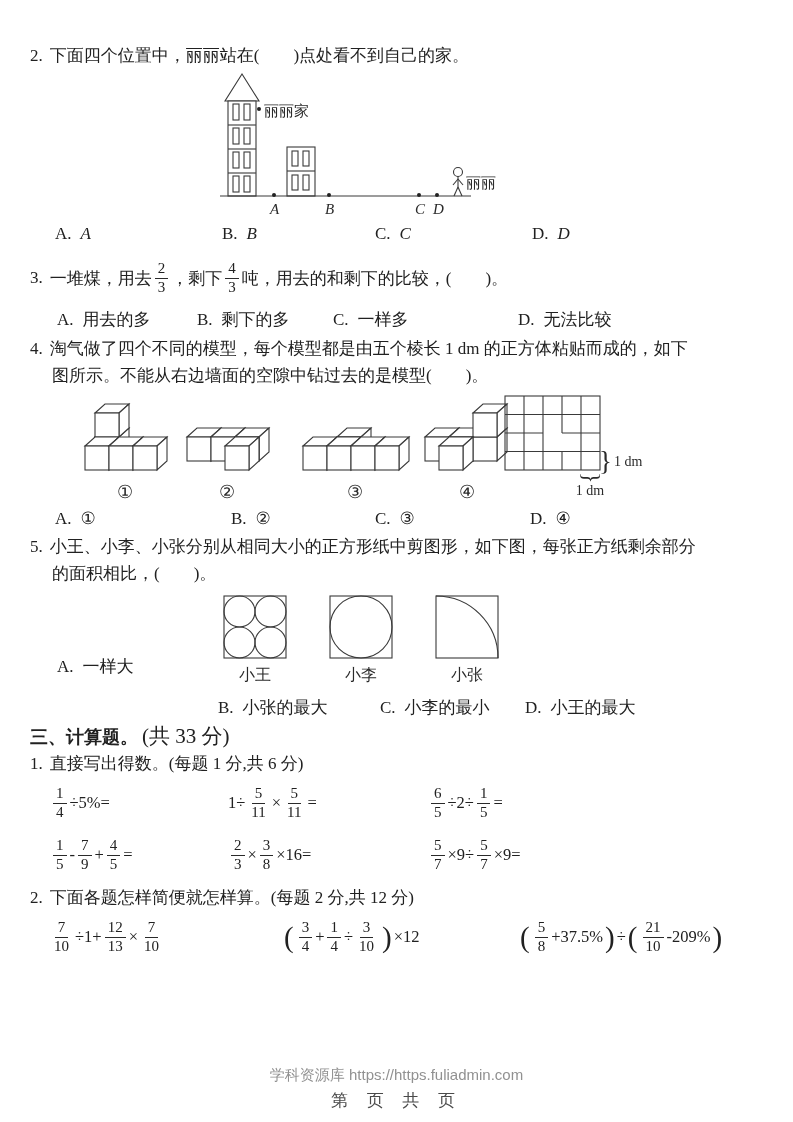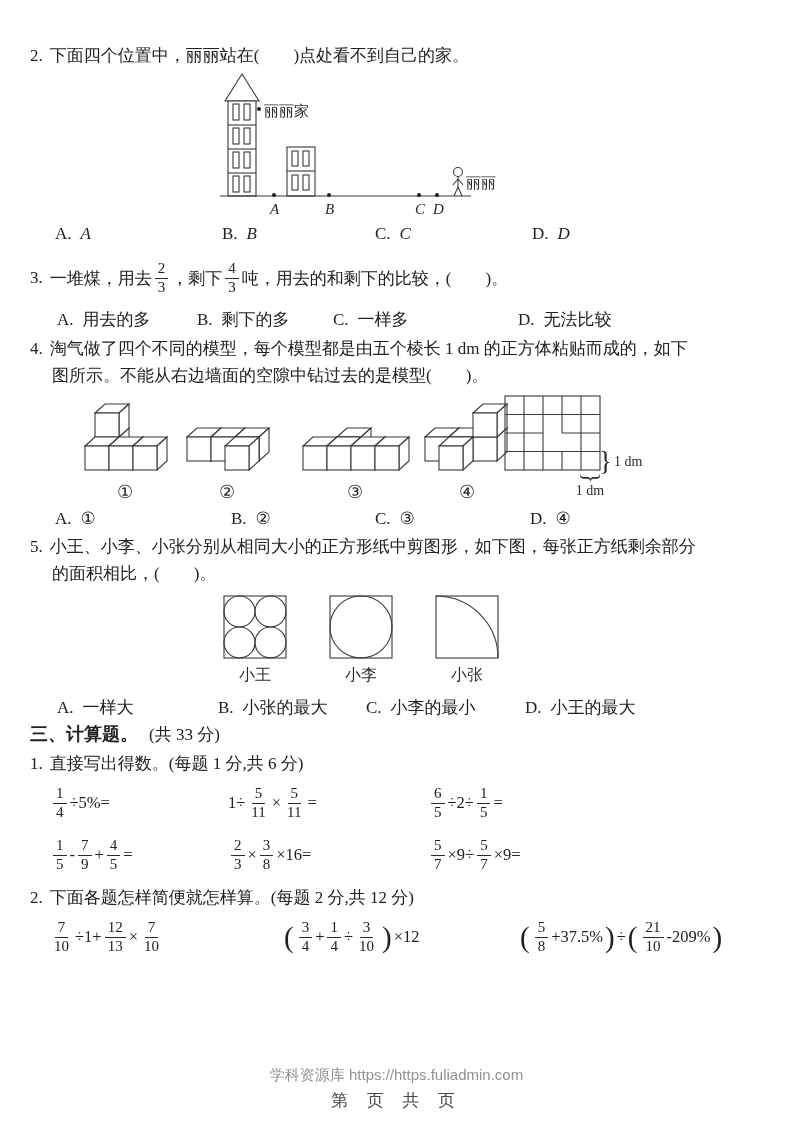--- a/index.html
+++ b/index.html
@@ -10,21 +10,21 @@
   .opt{position:absolute;font-size:17px;white-space:nowrap;}
   .opt .lab{margin-right:9px;}
   .it{font-style:italic;}
   .frac{display:inline-flex;flex-direction:column;align-items:center;font-size:15px;line-height:1.18;margin:0 3px;}
   .fn{padding:0 3px;border-bottom:1.3px solid #2a2a2a;display:block;}
   .fd{padding:0 3px;display:block;}
   .expr{position:absolute;display:flex;align-items:center;font-size:16.5px;white-space:nowrap;height:50px;}
   .bigp{font-size:29px;font-weight:400;margin:0 2px;line-height:1;}
   .sec-title{position:absolute;font-family:"Liberation Sans","DejaVu Sans",sans-serif;
              font-weight:bold;font-size:18px;white-space:nowrap;}
-  .sec-score{font-family:"Liberation Serif","DejaVu Serif",serif;font-weight:normal;font-size:17px;margin-left:11px;}
+  .sec-score{font-family:"Liberation Serif","DejaVu Serif",serif;font-weight:normal;font-size:21px;margin-left:4px;}
   .footer-source{position:absolute;left:0;width:100%;text-align:center;top:1066px;
                  font-family:"Liberation Sans","DejaVu Sans",sans-serif;font-size:15px;color:#919191;}
   .footer-page{position:absolute;left:0;width:100%;text-align:center;top:1089px;
                font-family:"Liberation Sans","DejaVu Sans",sans-serif;font-size:17px;color:#4a4a4a;letter-spacing:7px;}
   svg{position:absolute;overflow:visible;}
   svg text{fill:#2a2a2a;font-family:"Liberation Serif","DejaVu Serif",serif;}
   svg .sk{fill:#ffffff;stroke:#3a3a3a;stroke-width:1.1;}
   svg .ln{stroke:#3a3a3a;stroke-width:1.1;fill:none;}
   svg .dot{fill:#222;stroke:none;}
 </style>
@@ -217,23 +217,23 @@
     <g class="ln">
       <rect x="218" y="4" width="62" height="62"></rect>
       <path d="M218,4 A62,62 0 0 1 280,66"></path>
     </g>
     <text x="37" y="88" font-size="16" text-anchor="middle">小王</text>
     <text x="143" y="88" font-size="16" text-anchor="middle">小李</text>
     <text x="249" y="88" font-size="16" text-anchor="middle">小张</text>
   </svg>
 
   <div>
-    <span class="opt" style="left:57px;top:696px;"><span class="lab">A.</span><span>一样大</span></span>
+    <span class="opt" style="left:57px;top:655px;"><span class="lab">A.</span><span>一样大</span></span>
     <span class="opt" style="left:218px;top:696px;"><span class="lab">B.</span><span>小张的最大</span></span>
-    <span class="opt" style="left:366px;top:696px;"><span class="lab">C.</span><span>小李的最小</span></span>
+    <span class="opt" style="left:380px;top:696px;"><span class="lab">C.</span><span>小李的最小</span></span>
     <span class="opt" style="left:525px;top:696px;"><span class="lab">D.</span><span>小王的最大</span></span>
   </div>
 
   <div class="sec-title" style="left:30px;top:722px;">
     <span>三、计算题。</span><span class="sec-score">(共 33 分)</span>
   </div>
 
   <div class="qline" style="left:30px;top:752px;">
     <span class="qnum">1.</span>
     <span>直接写出得数。</span>

